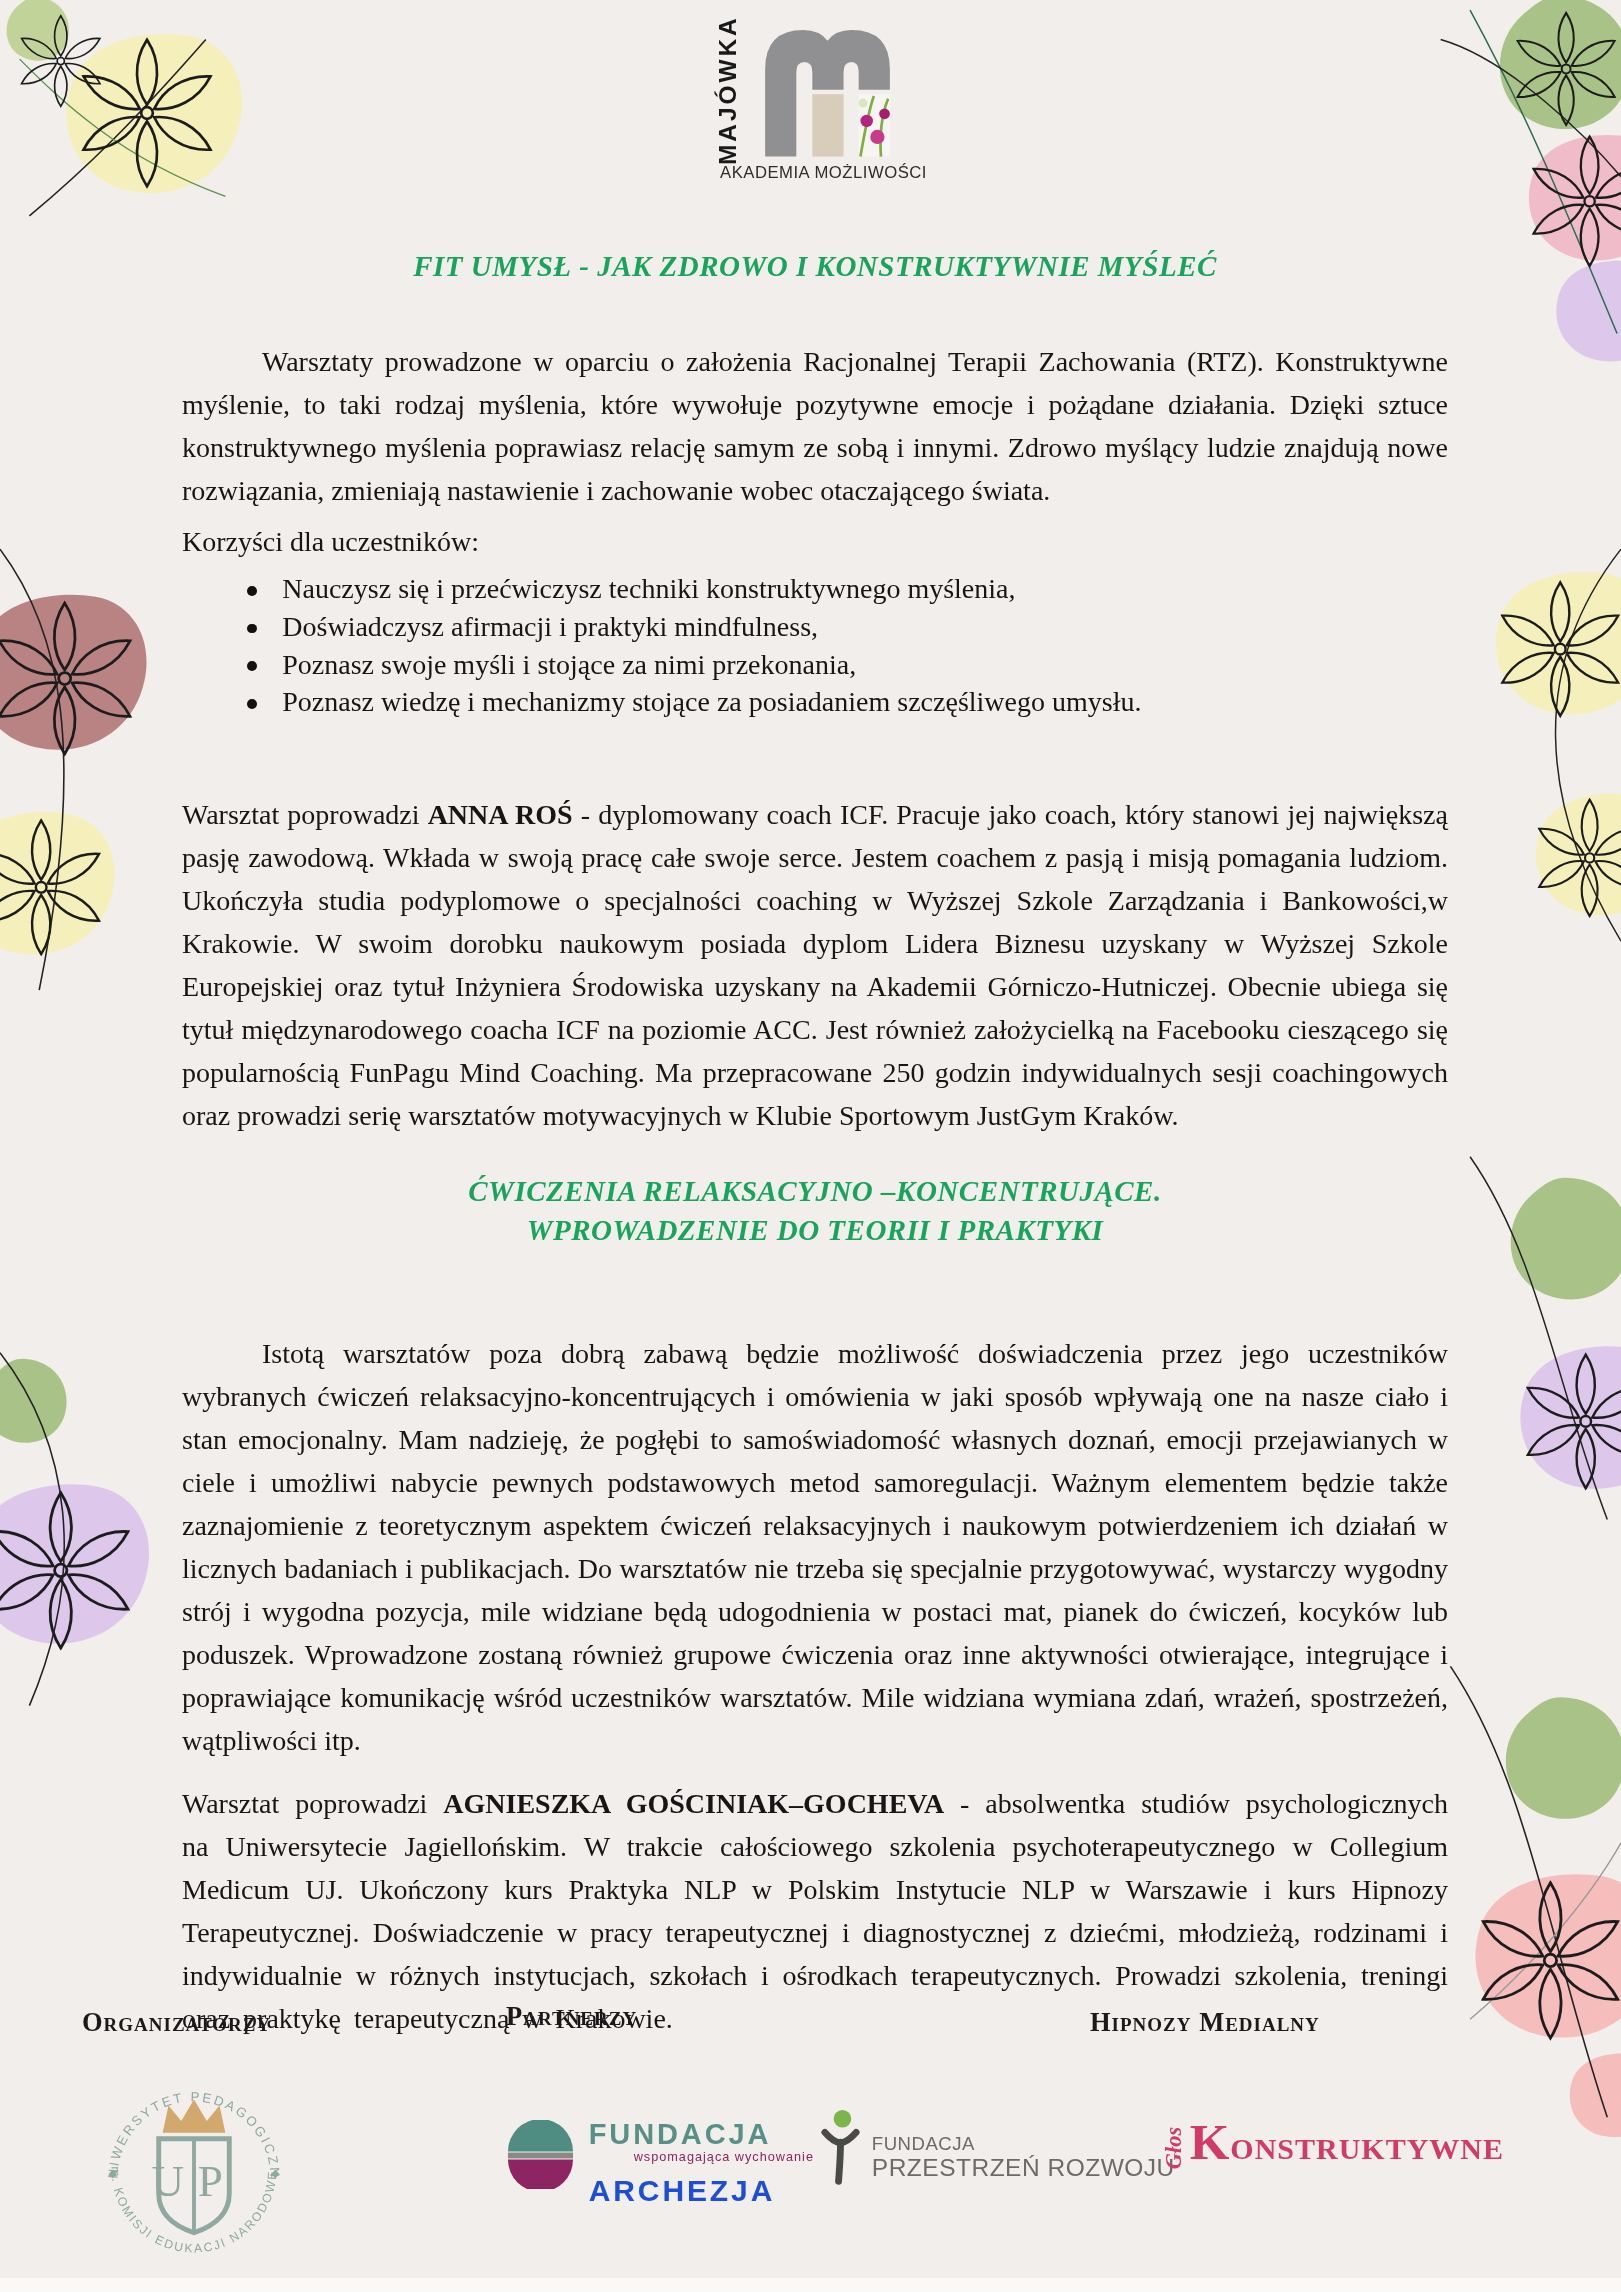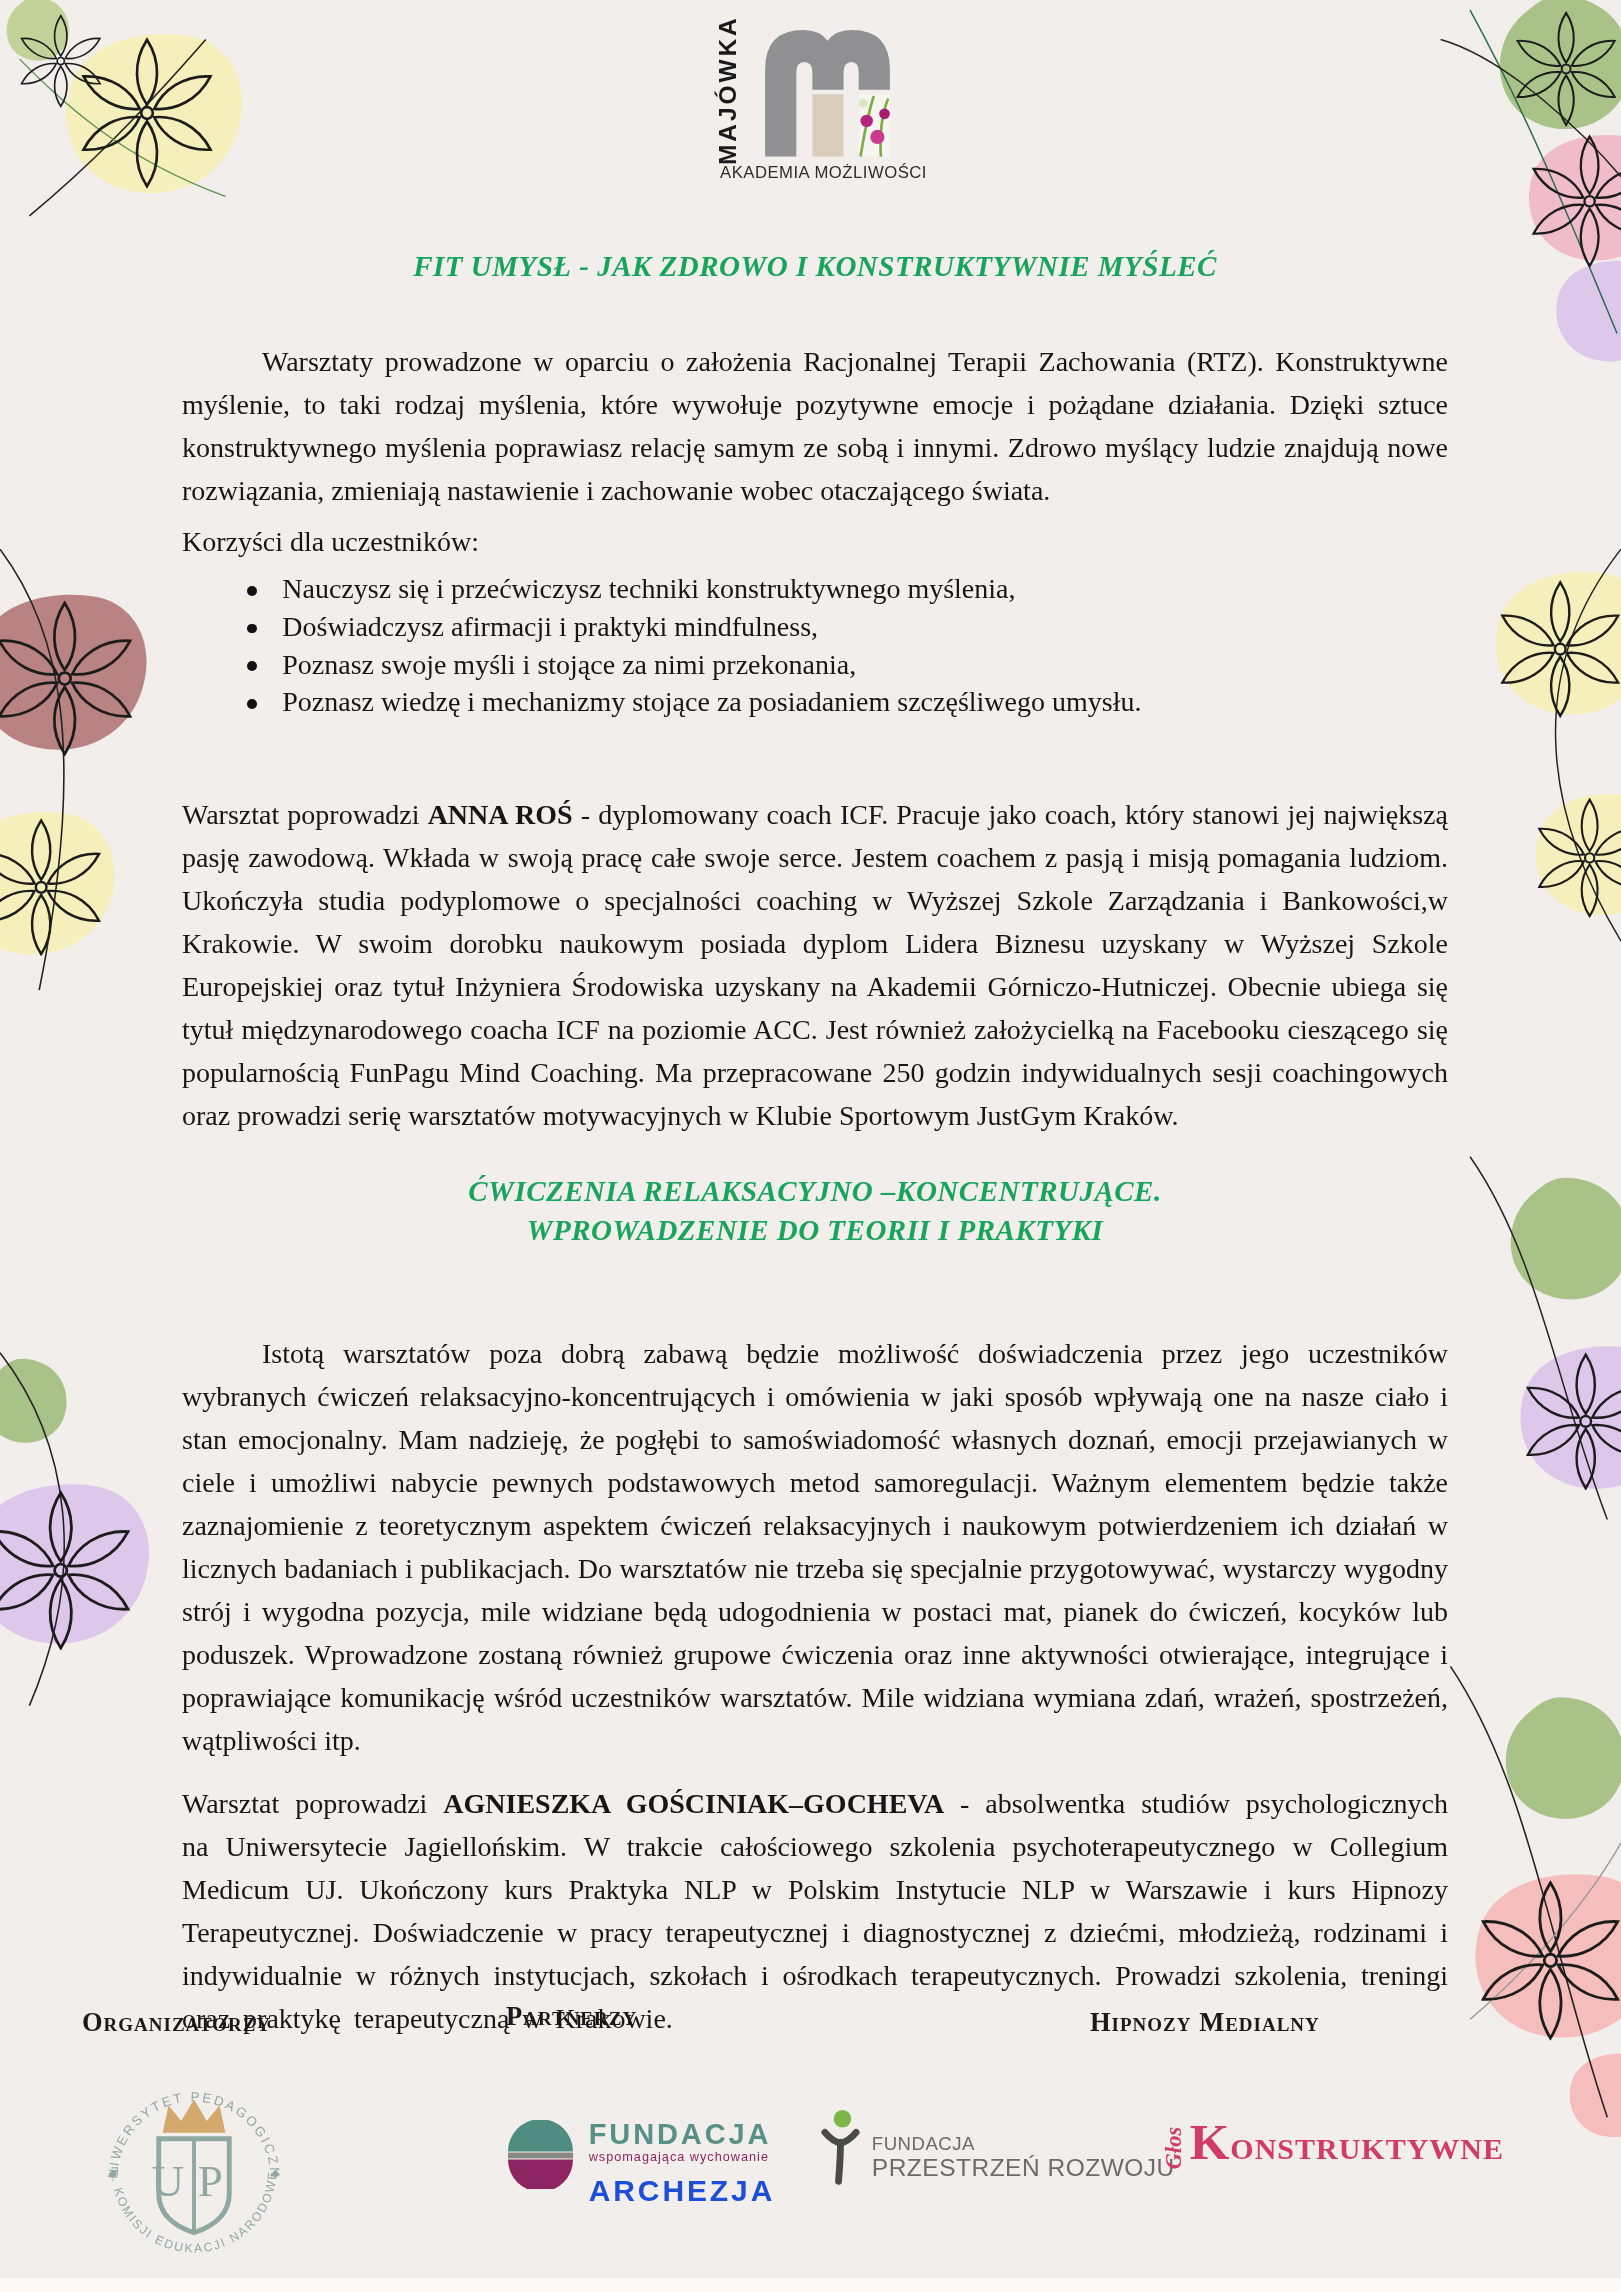--- a/index.html
+++ b/index.html
@@ -69,21 +69,21 @@
     font-size:26.5px; letter-spacing:1px; color:#1b1919;
   }
   #label-organizers { left:51px;margin-left:31px; }
   #label-partners   { left:482px; top:2001px;margin-left:24px; }
   #label-patronage  { left:1090px; }
 
   .seal { position:absolute; left:96px; top:2076px; }
   .archezja { position:absolute; left:506px; top:2120px; display:flex; }
   .archezja-text { margin-left:13.7px; font-family:"Liberation Sans", sans-serif; line-height:1; }
   .archezja-l1 { color:#579086; font-size:29px; letter-spacing:2.9px; font-weight:bold; }
-  .archezja-l2 { color:#8e2563; font-size:12.7px; letter-spacing:1px; margin-top:2px; }
+  .archezja-l2 { color:#8e2563; font-size:12.7px; letter-spacing:1px; margin-top:2px;margin-left:45px; }
   .archezja-l3 { color:#1d4ed8; font-size:30px; letter-spacing:2.9px; font-weight:bold; margin-top:12px; }
 
   .przestrzen { position:absolute; left:819px; top:2107px; display:flex; }
   .przestrzen-text { margin-left:9.8px; margin-top:27.4px; font-family:"Liberation Sans", sans-serif; color:#6b6b69; line-height:1.1; }
   .przestrzen-l1 { font-size:18.6px; letter-spacing:0.5px; }
   .przestrzen-l2 { font-size:24.5px; letter-spacing:0.5px; }
 
   .glos { position:absolute; left:1153px; top:2117px; display:flex; align-items:flex-start; color:#d23b66; }
   .glos-rot {
     font-style:italic; font-weight:bold; font-size:22.5px;

